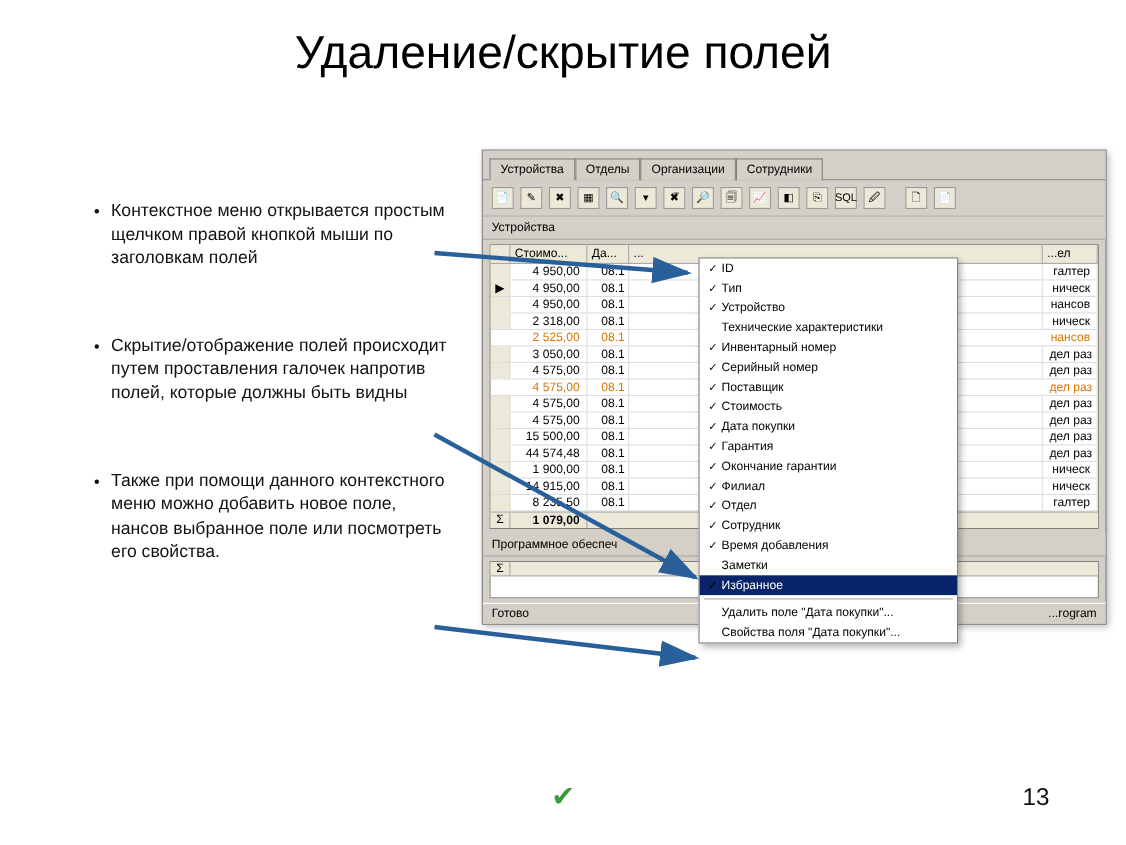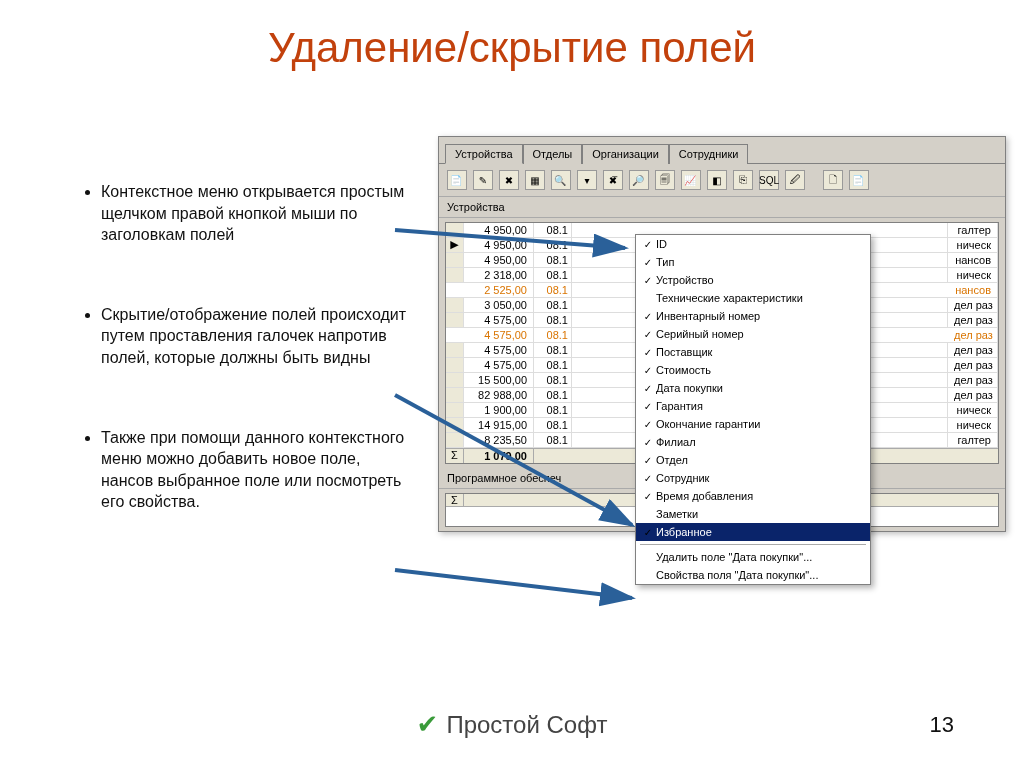--- a/index.html
+++ b/index.html
@@ -8,21 +8,21 @@
     width: 1024px;
     height: 768px;
     background: #fff;
     font-family: Arial, sans-serif;
     position: relative;
     overflow: hidden;
   }
   .slide-title {
     text-align: center;
     font-size: 42px;
-    color: #c2410c;
+    color: #000000;
     padding-top: 24px;
     font-weight: normal;
   }
   .bullets {
     position: absolute;
     left: 60px;
     top: 170px;
     width: 360px;
     font-size: 16px;
     color: #111;
@@ -213,20 +213,27 @@
       <div class="tbtn">SQL</div>
       <div class="tbtn">🖉</div>
       <div class="tbtn-sep"></div>
       <div class="tbtn">🗋</div>
       <div class="tbtn">📄</div>
     </div>
 
   <div class="section-label">Устройства</div>
 
   <div class="grid">
+    <div class="grid-head">
+      <div class="gh-cell" style="width:18px"></div>
+      <div class="gh-cell" style="width:70px">Стоимо...</div>
+      <div class="gh-cell" style="width:38px">Да...</div>
+      <div class="gh-cell" style="flex:1">...</div>
+      <div class="gh-cell" style="width:50px">...ел</div>
+    </div>
     <div class="grid-body" id="grid-body">
         <div class="row">
           <div class="rc-marker"></div>
           <div class="rc-cost">4 950,00</div>
           <div class="rc-date">08.1</div>
           <div style="flex:1;border-right:1px solid #ddd;"></div>
           <div class="rc-branch" style="width:50px;flex:none;">галтер</div>
         </div>
         <div class="row">
           <div class="rc-marker">▶</div>
@@ -293,21 +300,21 @@
         </div>
         <div class="row">
           <div class="rc-marker"></div>
           <div class="rc-cost">15 500,00</div>
           <div class="rc-date">08.1</div>
           <div style="flex:1;border-right:1px solid #ddd;"></div>
           <div class="rc-branch" style="width:50px;flex:none;">дел раз</div>
         </div>
         <div class="row">
           <div class="rc-marker"></div>
-          <div class="rc-cost">82 988,00</div>
+          <div class="rc-cost">44 574,48</div>
           <div class="rc-date">08.1</div>
           <div style="flex:1;border-right:1px solid #ddd;"></div>
           <div class="rc-branch" style="width:50px;flex:none;">дел раз</div>
         </div>
         <div class="row">
           <div class="rc-marker"></div>
           <div class="rc-cost">1 900,00</div>
           <div class="rc-date">08.1</div>
           <div style="flex:1;border-right:1px solid #ddd;"></div>
           <div class="rc-branch" style="width:50px;flex:none;">ническ</div>
@@ -335,20 +342,24 @@
   </div>
 
   <div class="section-label">Программное обеспеч</div>
   <div class="subgrid">
     <div class="sum-row" style="border-top:none; border-bottom:1px solid #aaa;">
       <div class="sigma">Σ</div>
       <div style="flex:1"></div>
     </div>
   </div>
 
+  <div class="status">
+    <span>Готово</span>
+    <span>...rogram</span>
+  </div>
 </div>
 
 <div class="ctxmenu" id="ctxmenu">
     <div class="ctx-item">
       <span class="chk">✓</span>
       <span class="lbl">ID</span>
     </div>
     <div class="ctx-item">
       <span class="chk">✓</span>
       <span class="lbl">Тип</span>
@@ -430,16 +441,15 @@
       <path d="M0,0 L9,3 L0,6 Z" fill="#2a6099"></path>
     </marker>
   </defs>
   <line x1="395" y1="230" x2="625" y2="248" stroke="#2a6099" stroke-width="4" marker-end="url(#ah)"></line>
   <line x1="395" y1="395" x2="632" y2="525" stroke="#2a6099" stroke-width="4" marker-end="url(#ah)"></line>
   <line x1="395" y1="570" x2="632" y2="598" stroke="#2a6099" stroke-width="4" marker-end="url(#ah)"></line>
 </svg>
 
 <div class="logo">
   <span class="check">✔</span>
-  <span>Простой Софт</span>
 </div>
 
 <div class="pagenum">13</div>
 
 </body></html>

